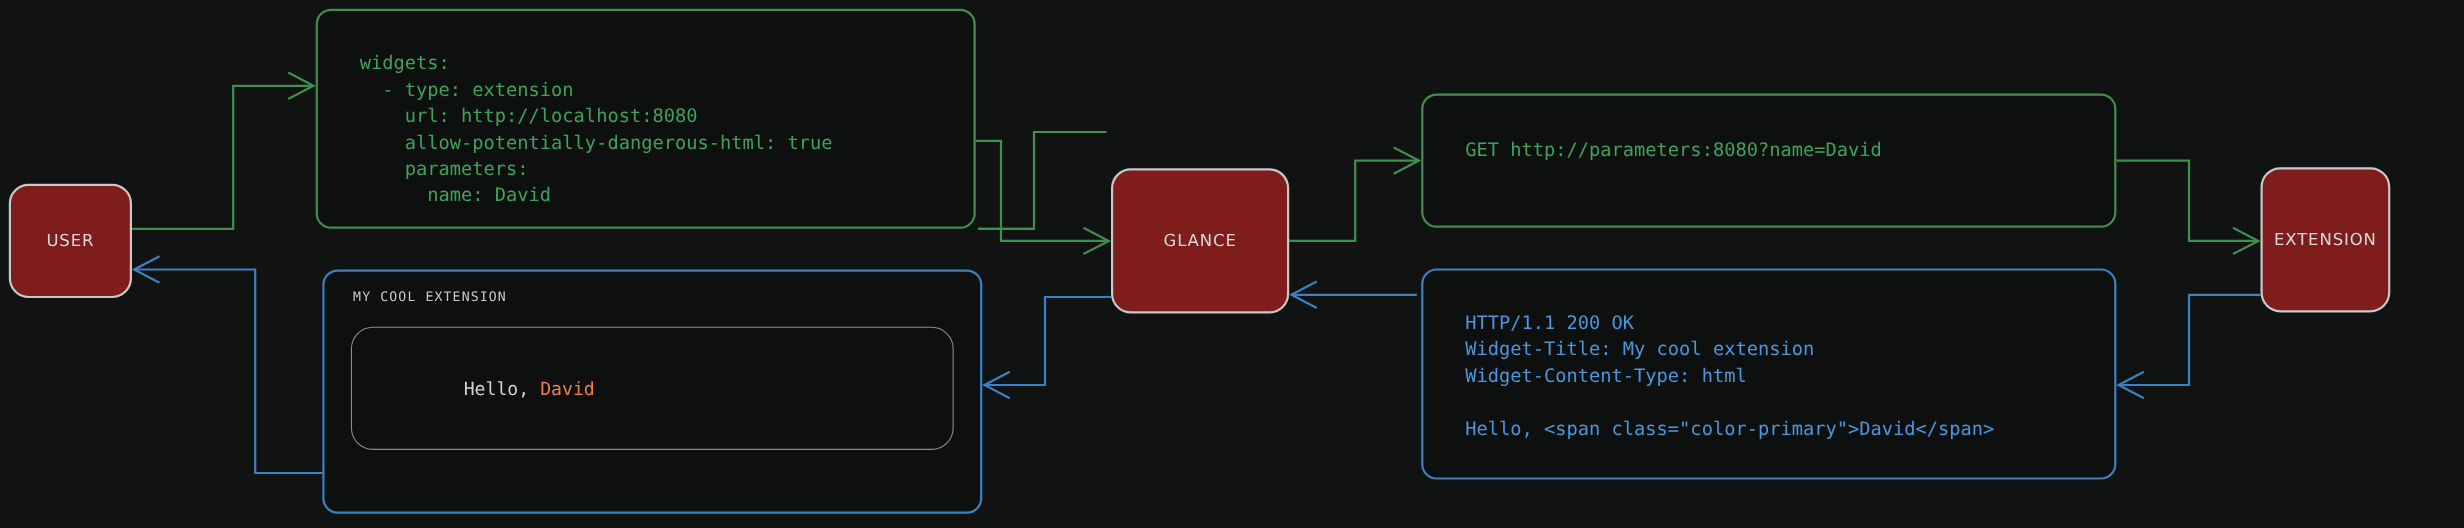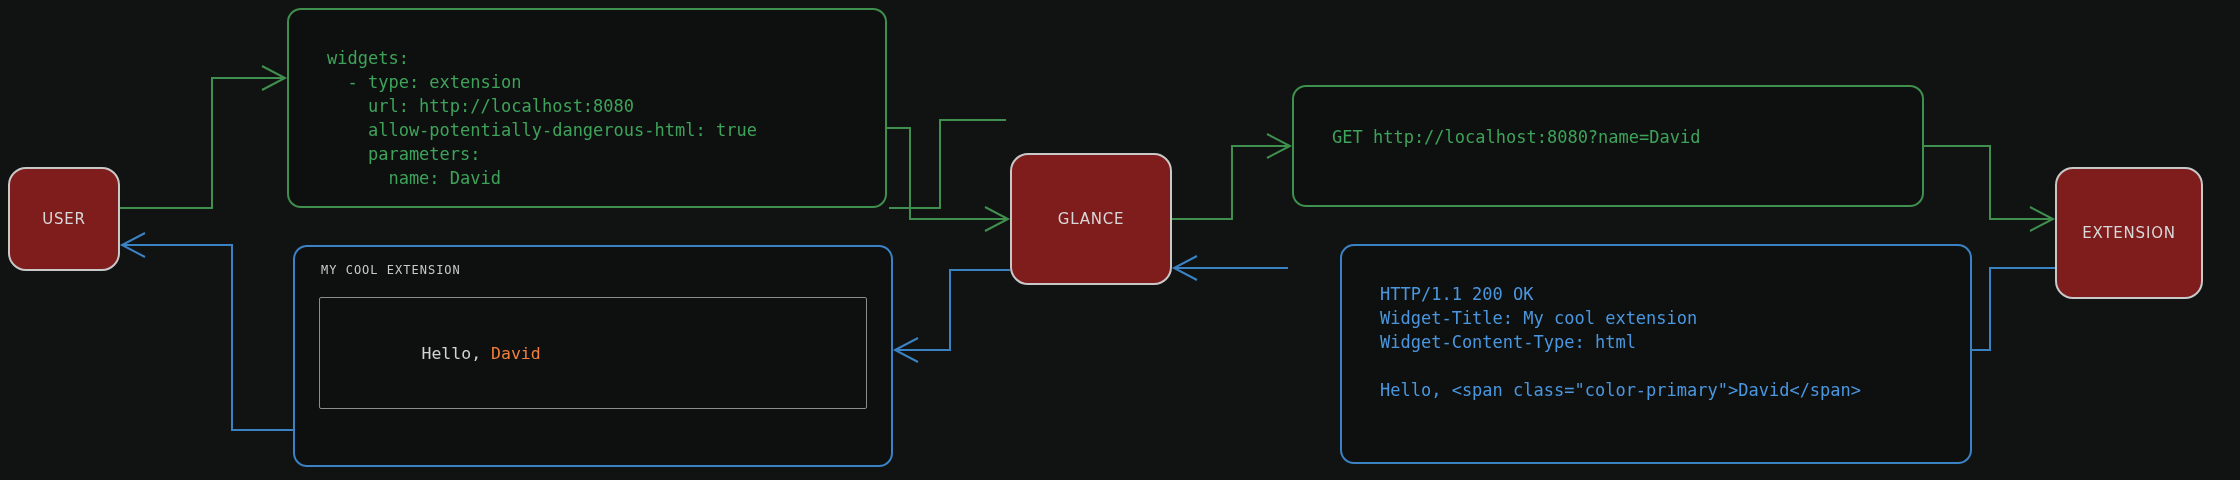--- a/index.html
+++ b/index.html
@@ -43,21 +43,21 @@
   .actor-label {
     color: #d8d8d8;
     font-family: "DejaVu Sans", "Liberation Sans", sans-serif;
     font-size: 15px;
     letter-spacing: 0.8px;
     white-space: nowrap;
   }
 
   #node-user      { left: 8px;    top: 167px; width: 112px; height: 104px; }
   #node-glance    { left: 1010px; top: 153px; width: 162px; height: 132px; text-align: center; }
-  #node-extension { left: 2055px; top: 152px; width: 148px; height: 132px; margin-top: 15px; }
+  #node-extension { left: 2055px; top: 152px; width: 118px; height: 132px; }
 
   
   .msgbox {
     position: absolute;
     box-sizing: border-box;
     border-radius: 14px;
     background: #0e100f;
     z-index: 2;
     padding: 18px 26px;
   }
@@ -69,39 +69,39 @@
     white-space: pre;
     font-family: "DejaVu Sans Mono", "Liberation Mono", monospace;
     font-size: 17px;
     line-height: 24px;
   }
   .code.green { color: #3ea35a; }
   .code.blue  { color: #4a97e0; }
 
   #box-yaml     { left: 287px;  top: 8px;   width: 600px;  height: 200px; }
   #box-request  { left: 1292px; top: 85px;  width: 632px;  height: 122px; }
-  #box-response { left: 1340px; top: 244px; width: 632px;  height: 220px; }
+  #box-response { left: 1292px; top: 244px; width: 632px;  height: 192px; }
   #box-widget   { left: 293px;  top: 245px; width: 600px;  height: 222px; }
 
   #box-yaml .code     { padding-left: 12px; padding-top: 18px; }
   #box-request .code  { padding-left: 12px; padding-top: 20px; }
   #box-response .code { padding-left: 12px; padding-top: 18px; }
 
   
   .widget-title {
     color: #c9c9c9;
     font-family: "DejaVu Sans Mono", "Liberation Mono", monospace;
     font-size: 12px;
     letter-spacing: 1px;
     margin: 16px 0 0 26px;
   }
   .widget-body {
     margin: 20px 24px 0 24px;
     border: 1.5px solid #8c8c8c;
-    border-radius: 2px;
+    border-radius: 20px;
     height: 112px;
     box-sizing: border-box;
     display: flex;
     align-items: center;
     padding-left: 22px;
   }
   .widget-greeting {
     color: #d3d3d3;
     font-family: "DejaVu Sans Mono", "Liberation Mono", monospace;
     font-size: 16.5px;
@@ -181,21 +181,21 @@
   <div class="msgbox green" id="box-yaml">
     <pre class="code green">widgets:
   - type: extension
     url: http://localhost:8080
     allow-potentially-dangerous-html: true
     parameters:
       name: David</pre>
   </div>
 
   <div class="msgbox green" id="box-request">
-    <pre class="code green">GET http://localhost:8080?name=David</pre>
+    <pre class="code green">GET http://parameters:8080?name=David</pre>
   </div>
 
   <div class="msgbox blue" id="box-response">
     <pre class="code blue">HTTP/1.1 200 OK
 Widget-Title: My cool extension
 Widget-Content-Type: html
 
 Hello, &lt;span class="color-primary"&gt;David&lt;/span&gt;</pre>
   </div>
 

